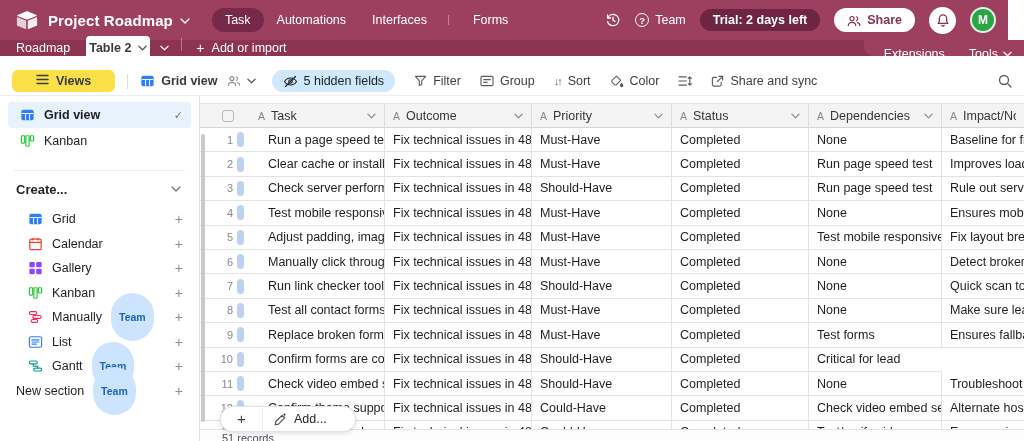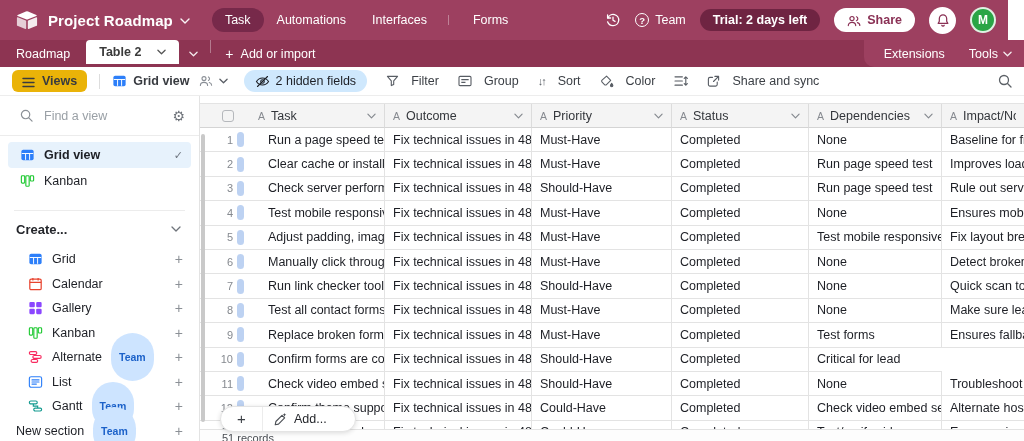--- a/index.html
+++ b/index.html
@@ -29,41 +29,41 @@
   .iconbtn{display:flex;align-items:center;color:#fff}
   .help{display:flex;align-items:center;gap:6px;font-size:12.5px}
   .qmark{width:14px;height:14px;border:1.2px solid #fff;border-radius:50%;font-size:9.5px;display:flex;align-items:center;justify-content:center;font-weight:700}
   .trial{background:var(--trial);border-radius:999px;padding:4px 13px;font-size:12.5px;font-weight:600;white-space:nowrap}
   .sharebtn{background:#fff;color:#8a3155;border-radius:999px;padding:5px 13px;font-size:12.5px;font-weight:600;display:flex;align-items:flex-end;gap:6px}
   .bellbtn{width:27px;height:27px;background:#fff;border-radius:50%;display:flex;align-items:center;justify-content:center;color:#8a3155}
   .avatar{width:26px;height:26px;border-radius:50%;background:var(--avatar-green);border:2px solid rgba(255,255,255,.85);
     color:#fff;font-size:12px;font-weight:700;display:flex;align-items:center;justify-content:center}
 
   
-  .tabbar{position:absolute;top:40px;left:0;right:0;height:27px;background:var(--brand-dark);display:flex;align-items:flex-start;color:#fff}
+  .tabbar{position:absolute;top:40px;left:0;right:0;height:16px;background:var(--brand-dark);display:flex;align-items:center;color:#fff}
   .tabbar-rightbg{position:absolute;right:0;top:0;bottom:0;width:160px;background:var(--brand);border-bottom-left-radius:10px}
   .ttab{font-size:12.5px;padding:0 16px;height:27px;display:flex;align-items:center;white-space:nowrap}
-  .ttab.active{background:#fff;color:#3b3b3b;font-weight:600;border-radius:4px 4px 0 0;height:24px;gap:16px;padding:0 13px}
+  .ttab.active{background:#fff;color:#3b3b3b;font-weight:600;border-radius:4px 4px 0 0;height:24px;gap:7px;padding:0 3px}
   .ttab.active svg{color:#555}
   .tablist-chev{padding:0 10px;height:27px;display:flex;align-items:center}
   .tdiv{width:1px;height:13px;background:rgba(255,255,255,.35);margin:0 2px 7px 2px}
   .addimport{display:flex;align-items:center;gap:7px;font-size:12.5px;padding:0 12px;height:27px}
   .plus-g{font-size:14px;line-height:1}
   .tabbar-right{position:absolute;right:12px;top:0;height:27px;display:flex;align-items:center;gap:24px;font-size:12.5px}
   .tools{display:flex;align-items:center;gap:5px}
 
   
   .toolbar{position:absolute;top:67px;left:0;right:0;height:29px;background:#fff;border-bottom:1px solid #ededed;
     display:flex;align-items:center;padding:0 12px;gap:0;font-size:12.5px;color:#383b40}
-  .viewsbtn{display:flex;align-items:flex-end;gap:7px;background:#eab308;border-radius:6px;padding:4px 10px;font-weight:600}
+  .viewsbtn{display:flex;align-items:flex-start;gap:7px;background:#fde047;border-radius:6px;padding:4px 24px;font-weight:600}
   .vdiv{width:1px;height:15px;background:#ddd;margin:0 12px}
   .gv{display:flex;align-items:center;gap:6px;font-weight:600}
   .gv .ppl{color:#8a8f96;margin-left:3px}
   .hiddenpill{display:flex;align-items:center;gap:6px;background:var(--hidden-pill);border-radius:999px;padding:4px 11px;margin-left:16px;color:#1d1f25}
-  .tbit{display:flex;align-items:center;gap:12px;margin-left:19px;color:#3c4046}
+  .tbit{display:flex;align-items:center;gap:6px;margin-left:19px;color:#3c4046}
   .tbicon{color:#585d64;display:flex;align-items:center}
   .sorticon{font-size:11px;letter-spacing:-2px;color:#585d64;margin-right:1px}
   .tb-search{margin-left:auto;color:#5c6167;display:flex;align-items:center}
 
   
   .content{position:absolute;top:96px;left:0;right:0;bottom:0;display:flex}
   .sidebar{width:200px;flex:none;background:#fff;border-right:1px solid var(--border);position:relative}
   .findrow{height:40px;display:flex;align-items:center;padding:0 14px 0 20px;border-bottom:1px solid #ececec;gap:9px;color:#8b9096}
   .findview{border:none;outline:none;flex:1;font-size:12.5px;font-family:inherit;min-width:0;color:#333}
   .findview::placeholder{color:#9aa0a6}
@@ -221,21 +221,21 @@
       <svg width="9" height="6" viewBox="0 0 10 6">
           <path d="M1 1l4 4 4-4" stroke="#585d64" stroke-width="1.4" fill="none" stroke-linecap="round" stroke-linejoin="round"></path>
         </svg>
     </span>
     <span class="hiddenpill">
       <svg width="15" height="13" viewBox="0 0 16 14" fill="none" stroke="#1d1f25" stroke-width="1.2" stroke-linecap="round">
         <path d="M1.5 7s2.4-3.8 6.5-3.8S14.5 7 14.5 7 12.1 10.8 8 10.8 1.5 7 1.5 7z"></path>
           <circle cx="8" cy="7" r="1.9"></circle>
           <path d="M2.6 12.4L13.4 1.6"></path>
       </svg>
-      <span>2 hidden fields</span>
+      <span>5 hidden fields</span>
     </span>
     <span class="tbit">
       <span class="tbicon">
         <svg width="13" height="12" viewBox="0 0 14 13" fill="none" stroke="currentColor" stroke-width="1.2" stroke-linejoin="round">
             <path d="M1.5 1.5h11L8.3 6.3v3.9l-2.6 1.3V6.3z"></path>
           </svg>
       </span>
       <span>Filter</span>
     </span>
     <span class="tbit">
@@ -281,28 +281,20 @@
       <svg width="14" height="14" viewBox="0 0 14 14" fill="none" stroke="currentColor" stroke-width="1.3" stroke-linecap="round">
         <circle cx="6" cy="6" r="4.5"></circle>
           <path d="M9.5 9.5L13 13"></path>
       </svg>
     </span>
   </div>
 
   <div class="content">
 
     <aside class="sidebar">
-      <div class="findrow">
-        <svg width="13" height="13" viewBox="0 0 14 14" fill="none" stroke="currentColor" stroke-width="1.3" stroke-linecap="round">
-          <circle cx="6" cy="6" r="4.5"></circle>
-            <path d="M9.5 9.5L13 13"></path>
-        </svg>
-        <input class="findview" placeholder="Find a view" style="">
-        <span class="gear">⚙</span>
-      </div>
       <div class="viewlist" id="viewlist">
           <div class="sview sel">
             <span class="sicon" style="color: rgb(45, 127, 249);">
               <svg width="15" height="14" viewBox="0 0 16 16">
                 <rect x="1" y="2" width="14" height="12" rx="2" fill="currentColor"></rect>
                 <path d="M1.5 6.3h13M5.8 6.3v7.2M10.4 6.3v7.2" stroke="#fff" stroke-width="1.1"></path>
               </svg>
             </span>
             <span>Grid view</span>
             <span class="chk">✓</span>
@@ -370,21 +362,21 @@
             <span class="cplus">+</span>
           </div>
           <div class="citem">
             <span class="sicon" style="color: rgb(248, 43, 96);">
               <svg width="15" height="14" viewBox="0 0 16 16" fill="none" stroke="currentColor" stroke-width="1.3">
                 <rect x="1" y="1.8" width="8.5" height="3.3" rx="1.6"></rect>
                 <rect x="5" y="6.3" width="9.5" height="3.3" rx="1.6"></rect>
                 <rect x="3" y="10.8" width="7.5" height="3.3" rx="1.6"></rect>
               </svg>
             </span>
-            <span>Alternate</span>
+            <span>Manually</span>
             <span class="badge">Team</span>
             <span class="cplus">+</span>
           </div>
           <div class="citem">
             <span class="sicon" style="color: rgb(45, 127, 249);">
               <svg width="15" height="14" viewBox="0 0 16 16" fill="none" stroke="currentColor" stroke-width="1.3">
                 <rect x="1" y="2" width="14" height="12" rx="2"></rect>
                 <path d="M4 5.6h8M4 8h8M4 10.4h5" stroke-linecap="round"></path>
               </svg>
             </span>

